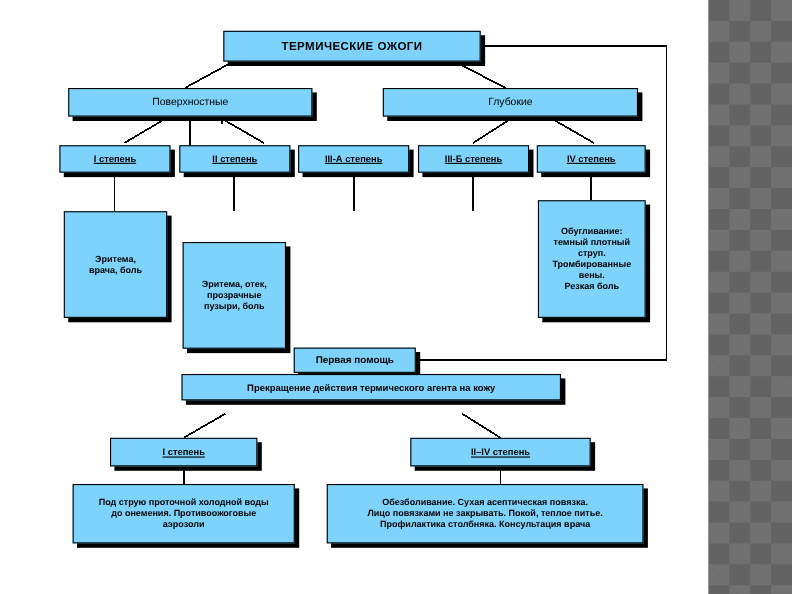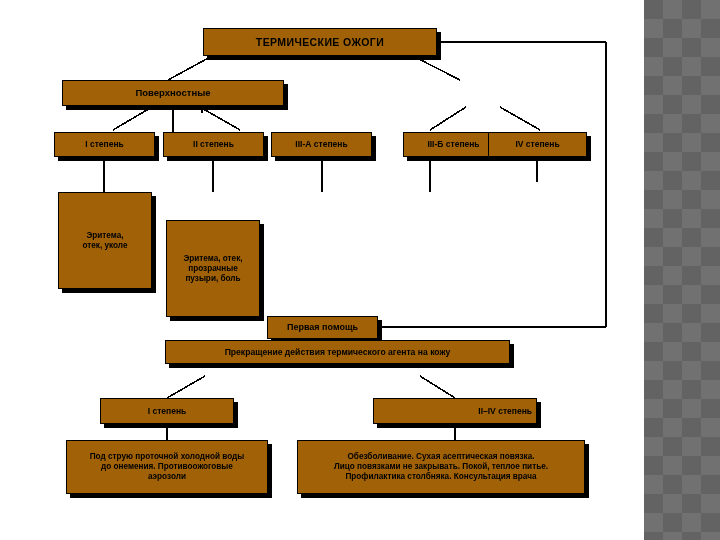--- a/index.html
+++ b/index.html
@@ -22,33 +22,33 @@
     background-position:0 0,19px 19px;
   }
 
   
   #wires{position:absolute;left:0;top:0;width:720px;height:540px;}
 
   
   .box{
     position:absolute;
     box-sizing:border-box;
-    background:#a16207;
+    background:#7dd3fc;
     border:1.5px solid #000;
     box-shadow:4px 4px 0 0 #000;
     display:flex;align-items:center;justify-content:center;
     text-align:center;
     color:#000;
     z-index:3;
   }
   .box span{display:block;line-height:1.22;padding:0 4px;}
 
   .b-title{font-weight:bold;font-size:10.5px;letter-spacing:.4px;}
-  .b-cat{font-weight:bold;font-size:9.5px;}
-  .b-deg{font-weight:bold;font-size:8.5px;}
+  .b-cat{font-weight:normal;font-size:9.5px;}
+  .b-deg{font-weight:bold;font-size:8.5px;text-decoration:underline;}
   .b-sym{font-weight:bold;font-size:8.2px;}
   .b-aid{font-weight:bold;font-size:9px;}
   .b-stop{font-weight:bold;font-size:8.6px;}
   .b-act{font-weight:bold;font-size:8.2px;}
 </style>
 </head>
 <body>
 
 <div id="stage">
 
@@ -91,59 +91,70 @@
     </g>
   </svg>
 
   <div class="box b-title" style="left:203px;top:28px;width:234px;height:28px;">
     <span>ТЕРМИЧЕСКИЕ ОЖОГИ</span>
   </div>
 
   <div class="box b-cat" style="left:62px;top:80px;width:222px;height:26px;">
     <span>Поверхностные</span>
   </div>
+  <div class="box b-cat" style="left:348px;top:80px;width:232px;height:26px;">
+    <span>Глубокие</span>
+  </div>
 
   <div class="box b-deg" style="left:54px;top:132px;width:101px;height:25px;">
     <span>I степень</span>
   </div>
   <div class="box b-deg" style="left:163px;top:132px;width:101px;height:25px;">
     <span>II степень</span>
   </div>
   <div class="box b-deg" style="left:271px;top:132px;width:101px;height:25px;">
     <span>III-А степень</span>
   </div>
-  <div class="box b-deg" style="left:380px;top:132px;width:101px;height:25px;margin-left:23px;">
+  <div class="box b-deg" style="left:380px;top:132px;width:101px;height:25px;">
     <span>III-Б степень</span>
   </div>
   <div class="box b-deg" style="left:488px;top:132px;width:99px;height:25px;">
     <span>IV степень</span>
   </div>
 
   <div class="box b-sym" style="left:58px;top:192px;width:94px;height:97px;">
     <span style="white-space: pre-line;">Эритема,
-отек, уколе</span>
+врача, боль</span>
   </div>
   <div class="box b-sym" style="left:166px;top:192px;width:94px;height:97px;margin-top:28px;">
     <span style="white-space: pre-line;">Эритема, отек,
 прозрачные
 пузыри, боль</span>
+  </div>
+  <div class="box b-sym" style="left:489px;top:182px;width:98px;height:107px;">
+    <span style="white-space: pre-line;">Обугливание:
+темный плотный
+струп.
+Тромбированные
+вены.
+Резкая боль</span>
   </div>
 
   <div class="box b-aid" style="left:267px;top:316px;width:111px;height:23px;">
     <span>Первая помощь</span>
   </div>
 
   <div class="box b-stop" style="left:165px;top:340px;width:345px;height:24px;">
     <span>Прекращение действия термического агента на кожу</span>
   </div>
 
   <div class="box b-deg" style="left:100px;top:398px;width:134px;height:26px;">
     <span>I степень</span>
   </div>
-  <div class="box b-deg" style="left:373px;top:398px;width:164px;height:26px;justify-content:flex-end;">
+  <div class="box b-deg" style="left:373px;top:398px;width:164px;height:26px;">
     <span>II–IV степень</span>
   </div>
 
   <div class="box b-act" style="left:66px;top:440px;width:202px;height:54px;">
     <span style="white-space: pre-line;">Под струю проточной холодной воды
 до онемения. Противоожоговые
 аэрозоли</span>
   </div>
   <div class="box b-act" style="left:297px;top:440px;width:288px;height:54px;">
     <span style="white-space: pre-line;">Обезболивание. Сухая асептическая повязка.

